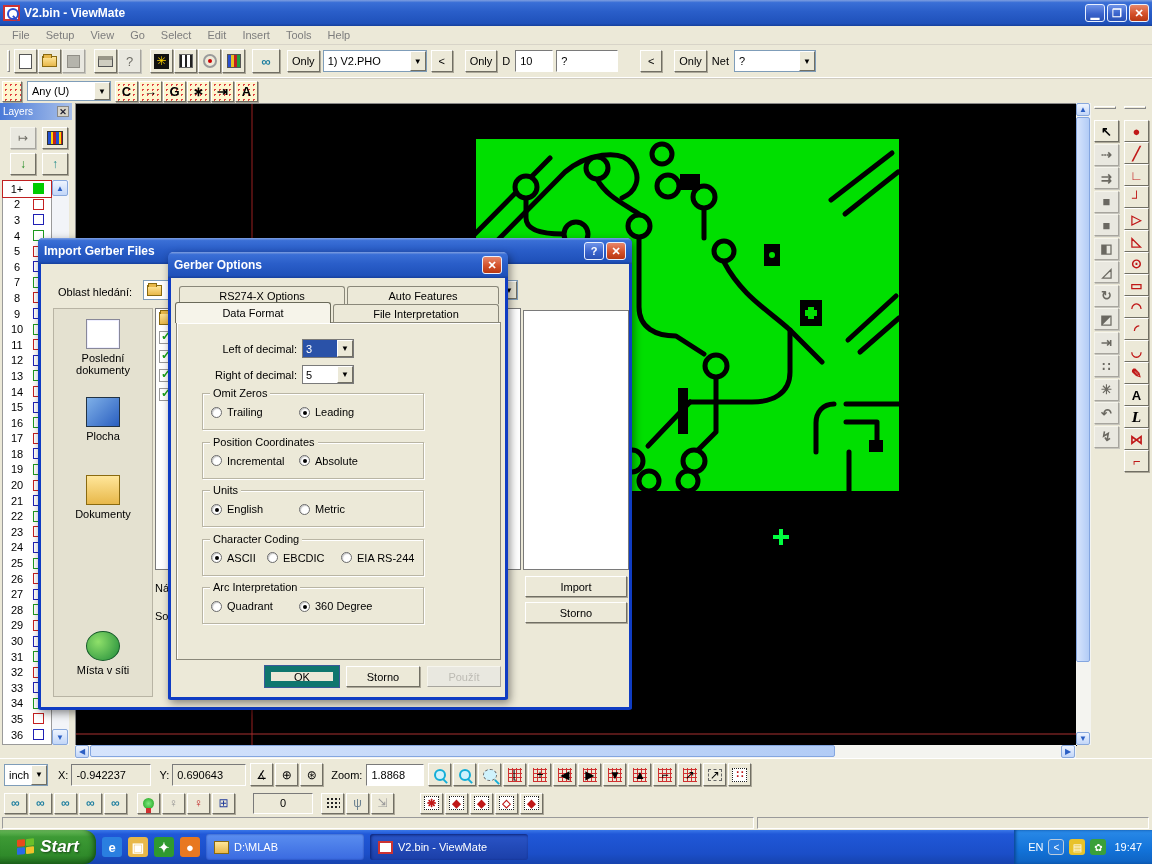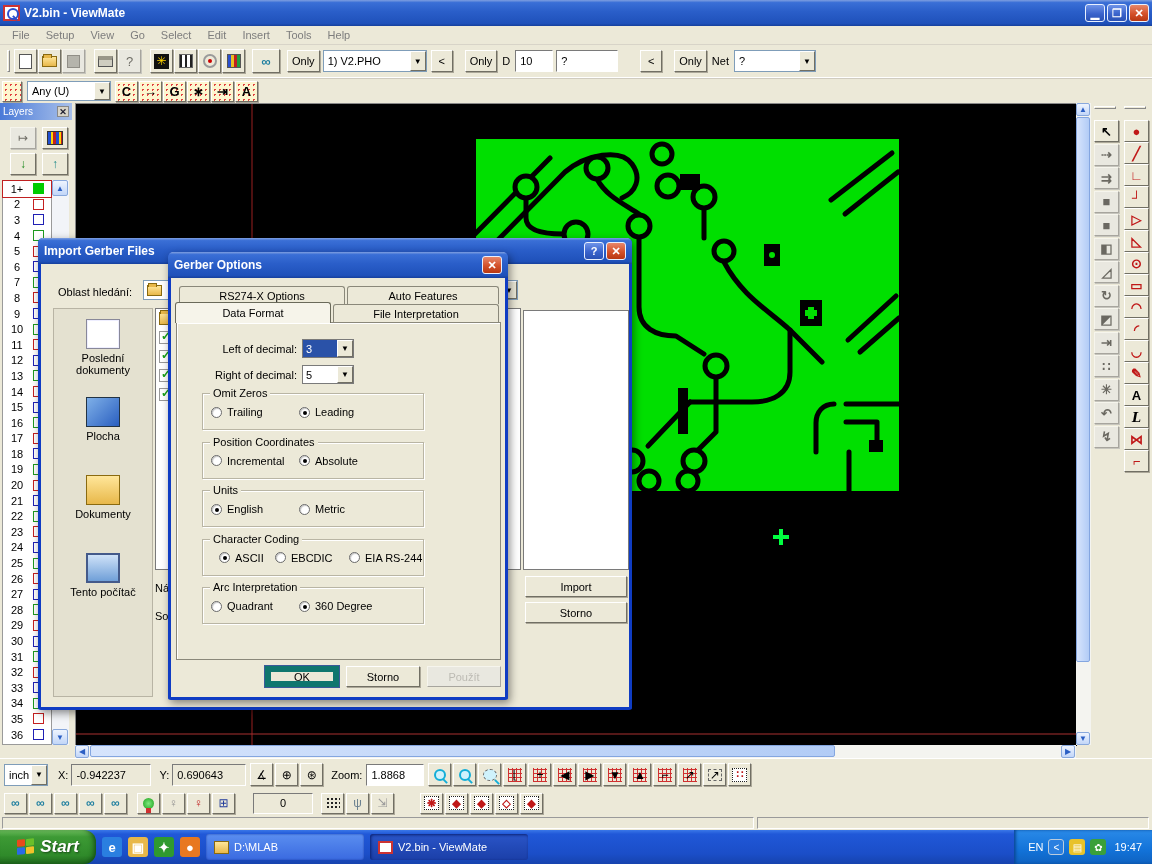--- a/index.html
+++ b/index.html
@@ -697,23 +697,23 @@
           <span>Poslední dokumenty</span>
         </div>
         <div class="place" style="top: 166px;">
           <span class="pic" style="background: linear-gradient(rgb(255, 230, 154), rgb(232, 184, 74)); border: 1px solid rgb(138, 106, 16);"></span>
           <span>Dokumenty</span>
         </div>
         <div class="place" style="top: 88px;">
           <span class="pic" style="background: linear-gradient(135deg, rgb(127, 176, 232), rgb(42, 95, 192)); border: 1px solid rgb(34, 51, 68);"></span>
           <span>Plocha</span>
         </div>
-        <div class="place" style="top: 244px;">
-          <span class="pic" style="background: linear-gradient(rgb(207, 226, 248), rgb(111, 159, 216)); border: 2px solid rgb(68, 90, 138);"></span>
-          <span>Tento počítač</span>
+        <div class="place" style="top: 322px;">
+          <span class="pic" style="background: radial-gradient(circle at 35% 35%, rgb(143, 224, 106), rgb(31, 138, 58)); border: 1px solid rgb(20, 90, 40); border-radius: 50%;"></span>
+          <span>Místa v síti</span>
         </div>
       </div>
     <div id="imp-filelist">
       <div class="fitem ico-folder"></div>
       <div class="fitem chk"></div>
       <div class="fitem chk"></div>
       <div class="fitem chk"></div>
       <div class="fitem chk"></div>
     </div>
     <div id="imp-list2"></div>
@@ -762,21 +762,21 @@
               <span class="radio on"></span>
               <span>Absolute</span>
             </label></div>
           <div class="grp" style="top: 167px;"><span class="grp-label">Units</span><label class="opt" style="width: 88px; margin-left: 8px;">
               <span class="radio on"></span>
               <span>English</span>
             </label><label class="opt" style="width: 88px; margin-left: 0px;">
               <span class="radio"></span>
               <span>Metric</span>
             </label></div>
-          <div class="grp" style="top: 215.5px;"><span class="grp-label">Character Coding</span><label class="opt" style="width: 56px; margin-left: 16px;">
+          <div class="grp" style="top: 215.5px;"><span class="grp-label">Character Coding</span><label class="opt" style="width: 56px; margin-left: 8px;">
               <span class="radio on"></span>
               <span>ASCII</span>
             </label><label class="opt" style="width: 74px; margin-left: 0px;">
               <span class="radio"></span>
               <span>EBCDIC</span>
             </label><label class="opt" style="width: auto; margin-left: 0px;">
               <span class="radio"></span>
               <span>EIA RS-244</span>
             </label></div>
           <div class="grp" style="top: 264px;"><span class="grp-label">Arc Interpretation</span><label class="opt" style="width: 88px; margin-left: 8px;">

